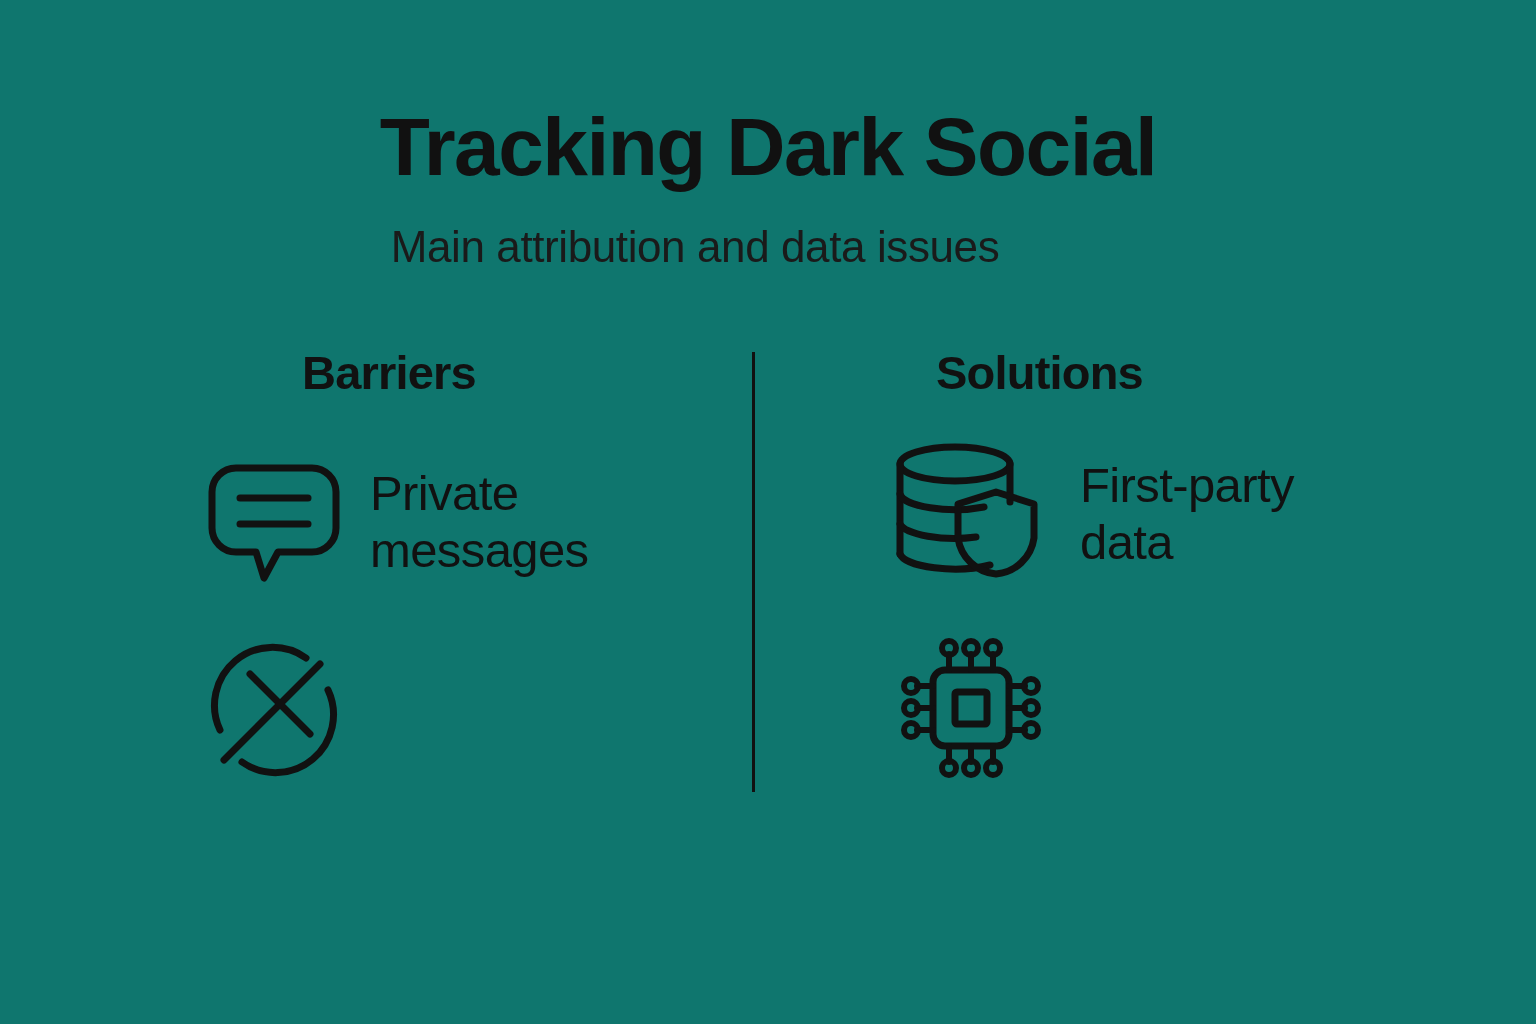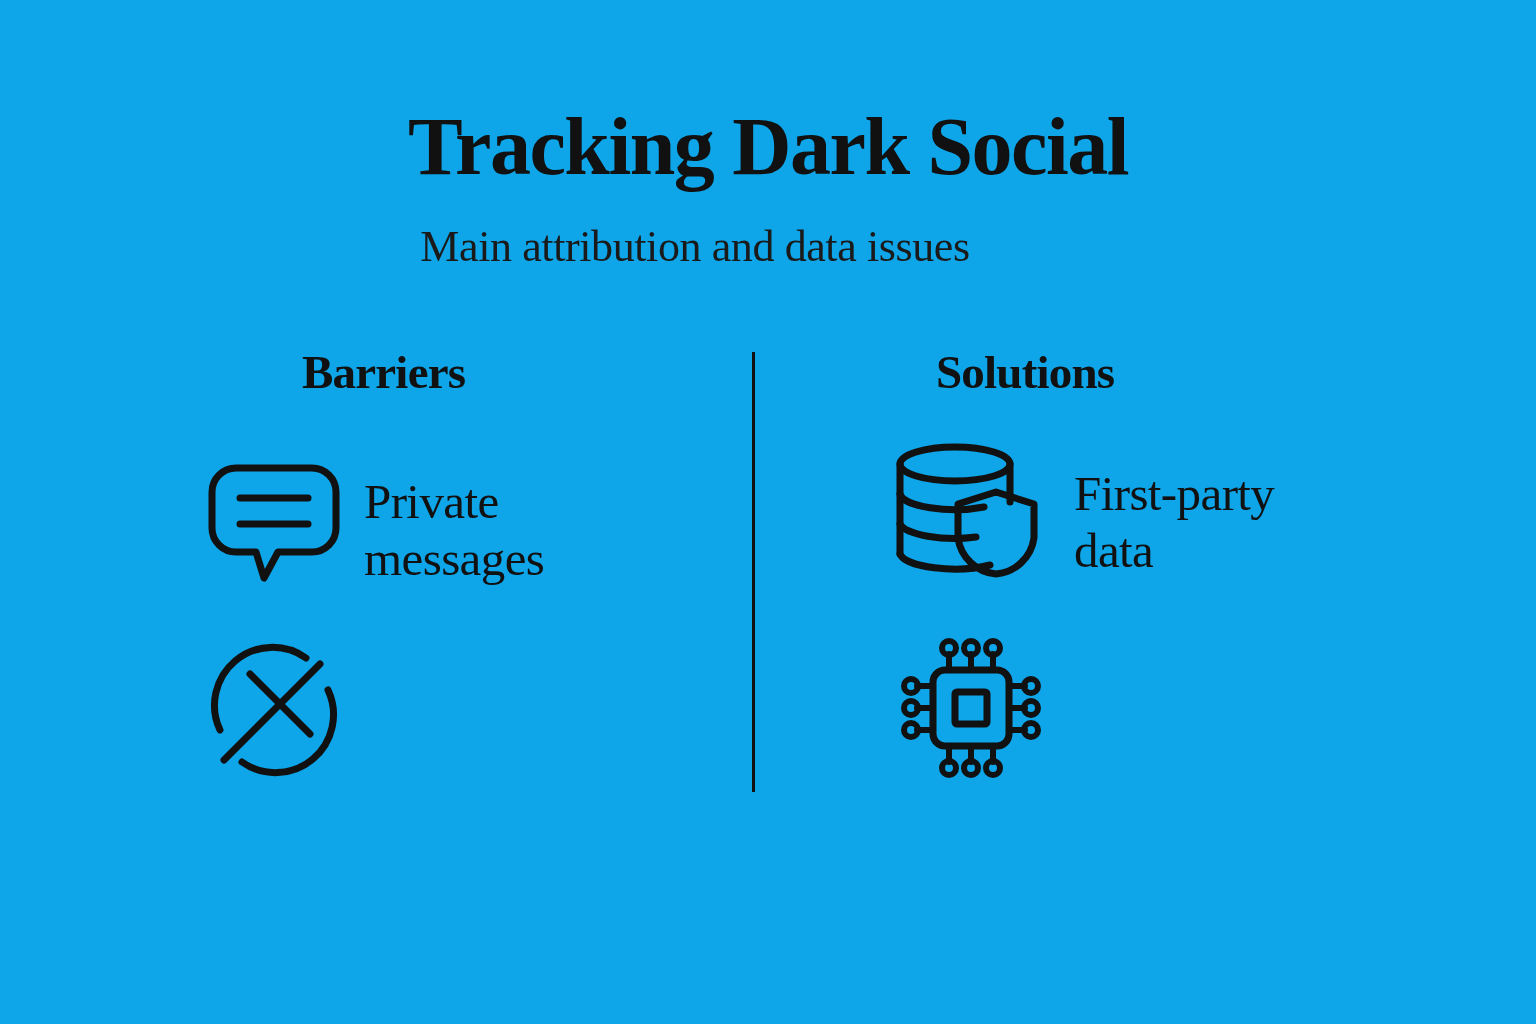--- a/index.html
+++ b/index.html
@@ -8,23 +8,22 @@
     background: #faf9f7;
   }
   body {
     font-family: "Liberation Sans", sans-serif;
     -webkit-font-smoothing: antialiased;
   }
   #canvas {
     position: relative;
     width: 1536px;
     height: 1024px;
-    background: #0ea5e9;
+    background: #0f766e;
     overflow: hidden;
-    font-family: Liberation Serif, serif;
   }
 
   
   .title {
     position: absolute;
     left: 0;
     top: 104px;
     width: 1536px;
     text-align: center;
     font-size: 82px;
@@ -67,22 +66,22 @@
     top: 352px;
     width: 3px;
     height: 440px;
     background: #111111;
   }
 
   
   .row {
     position: absolute;
     display: flex;
-    align-items: flex-end;
-    gap: 12px;
+    align-items: center;
+    gap: 18px;
   }
   .row .icon-box {
     width: 156px;
     height: 140px;
     flex: 0 0 156px;
     display: flex;
     align-items: center;
     justify-content: center;
   }
   .row .icon-box svg {

